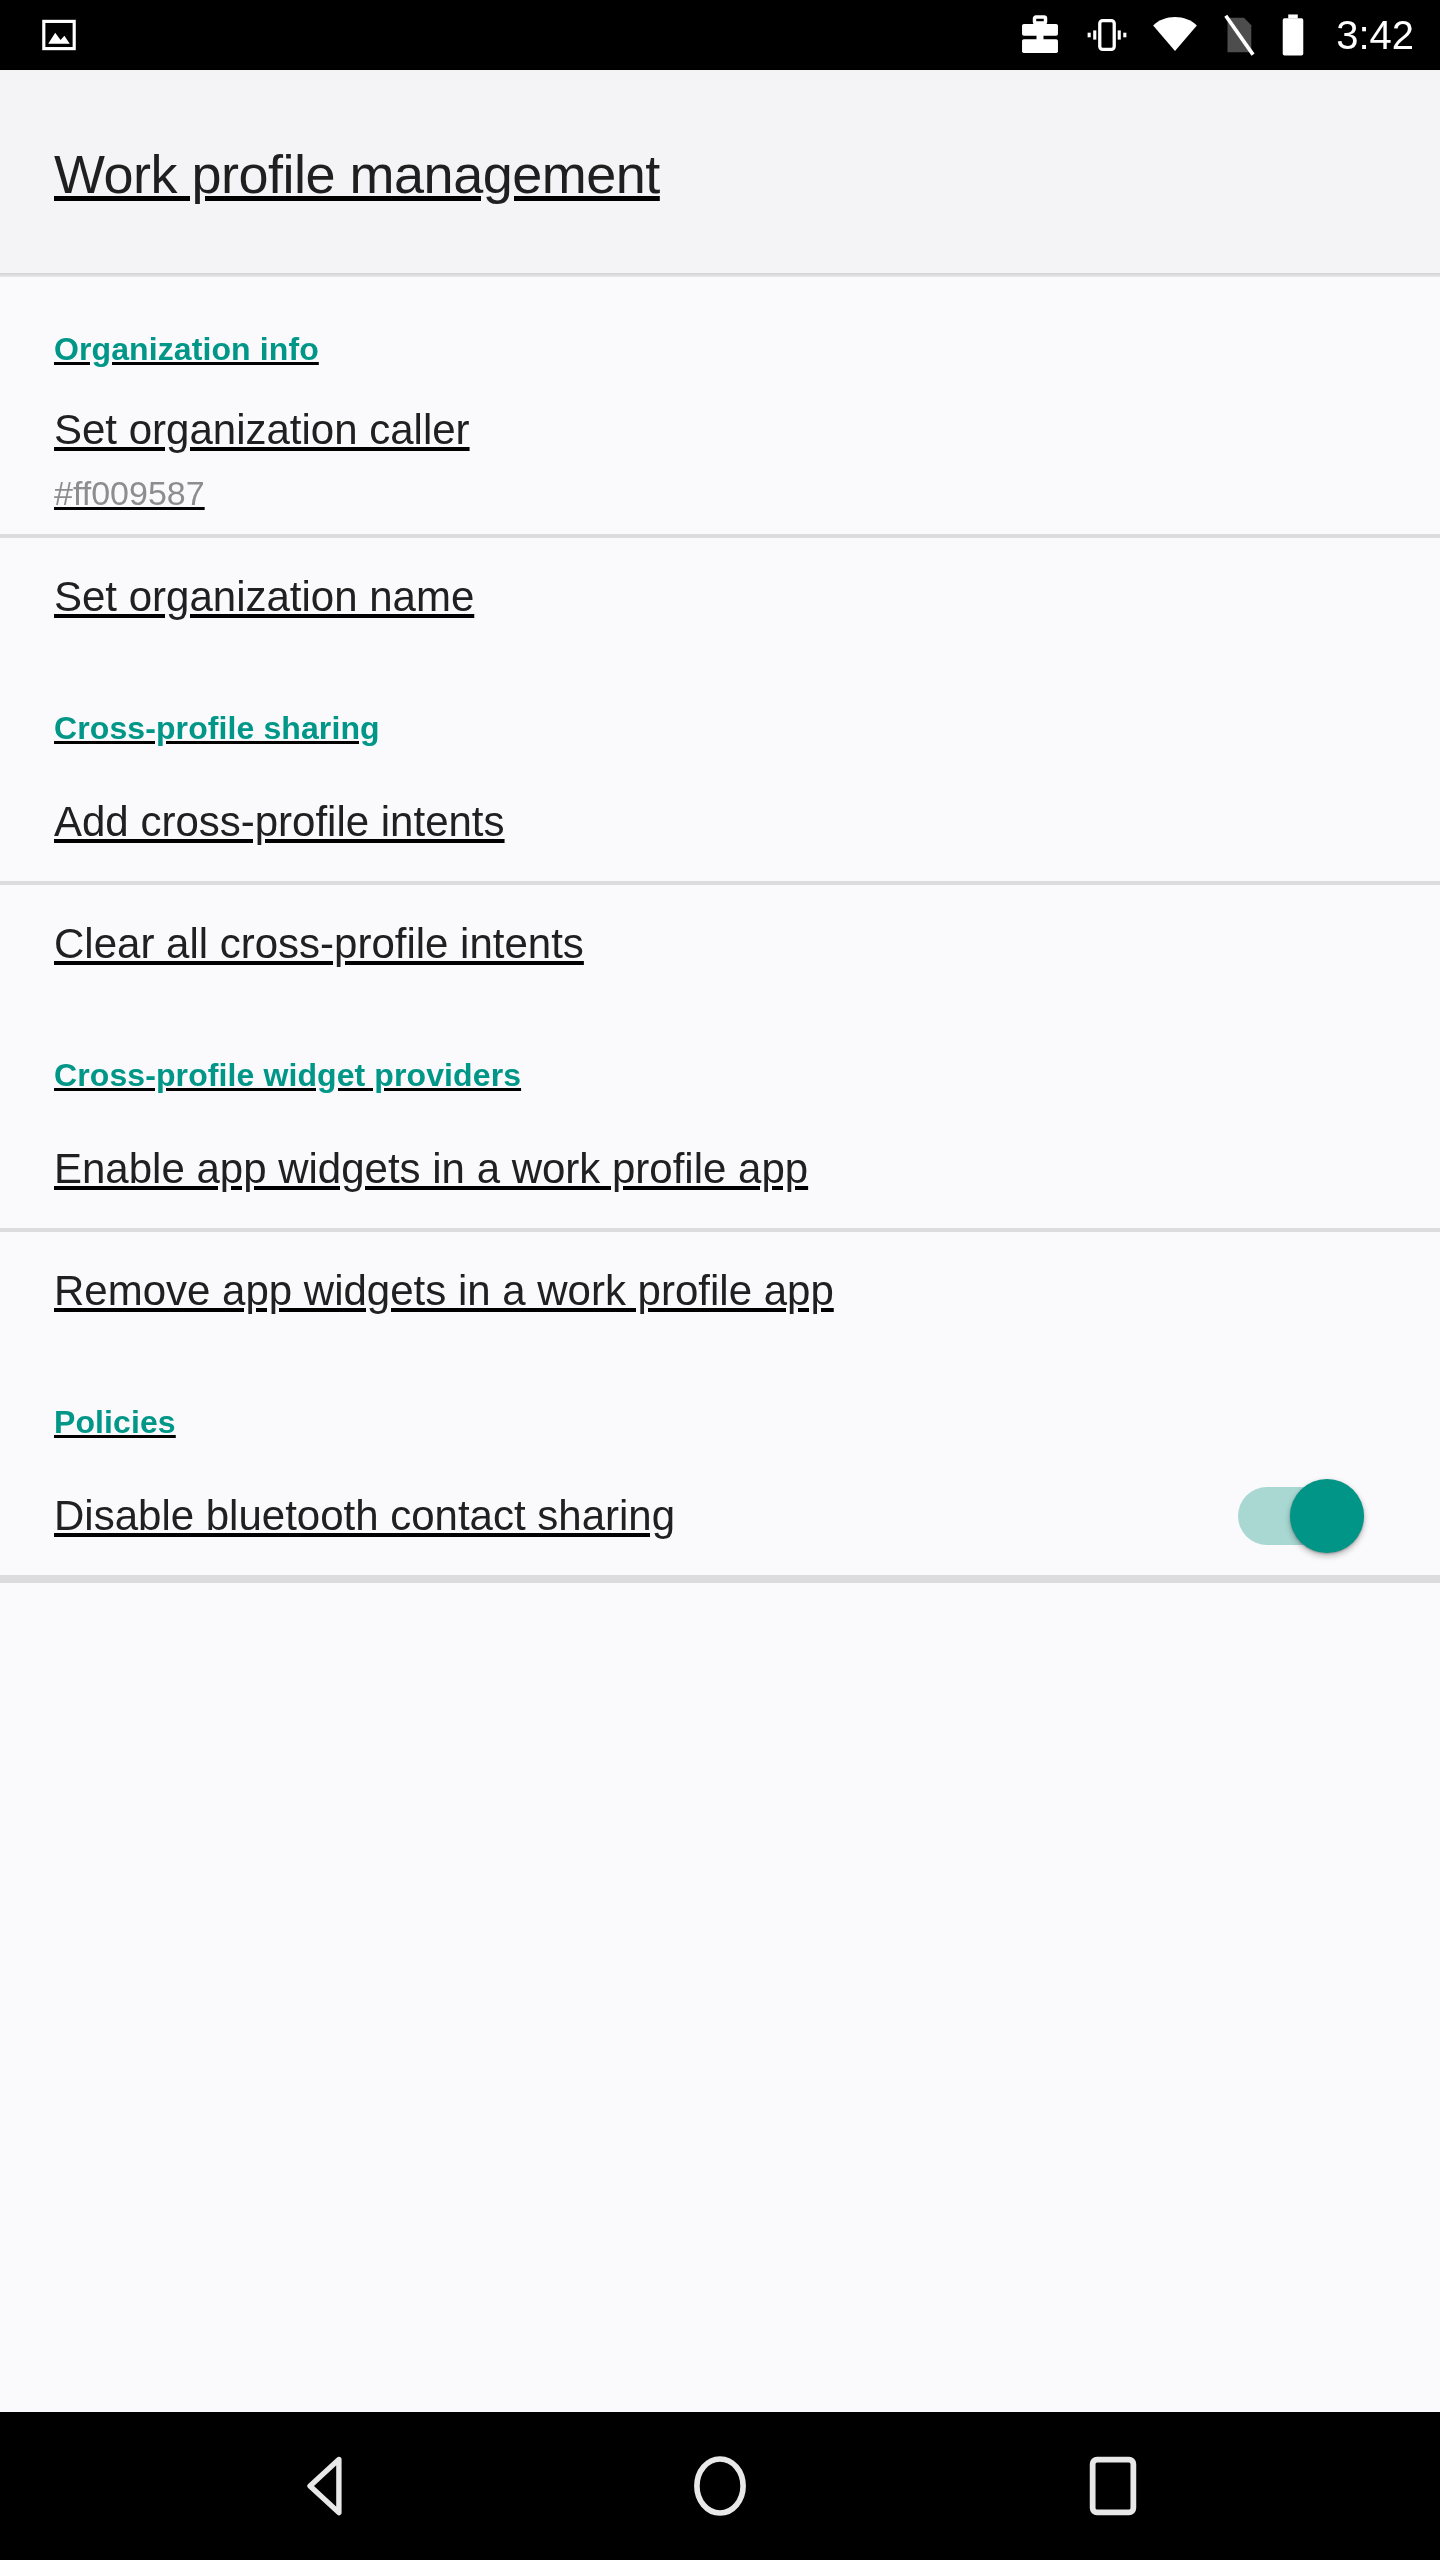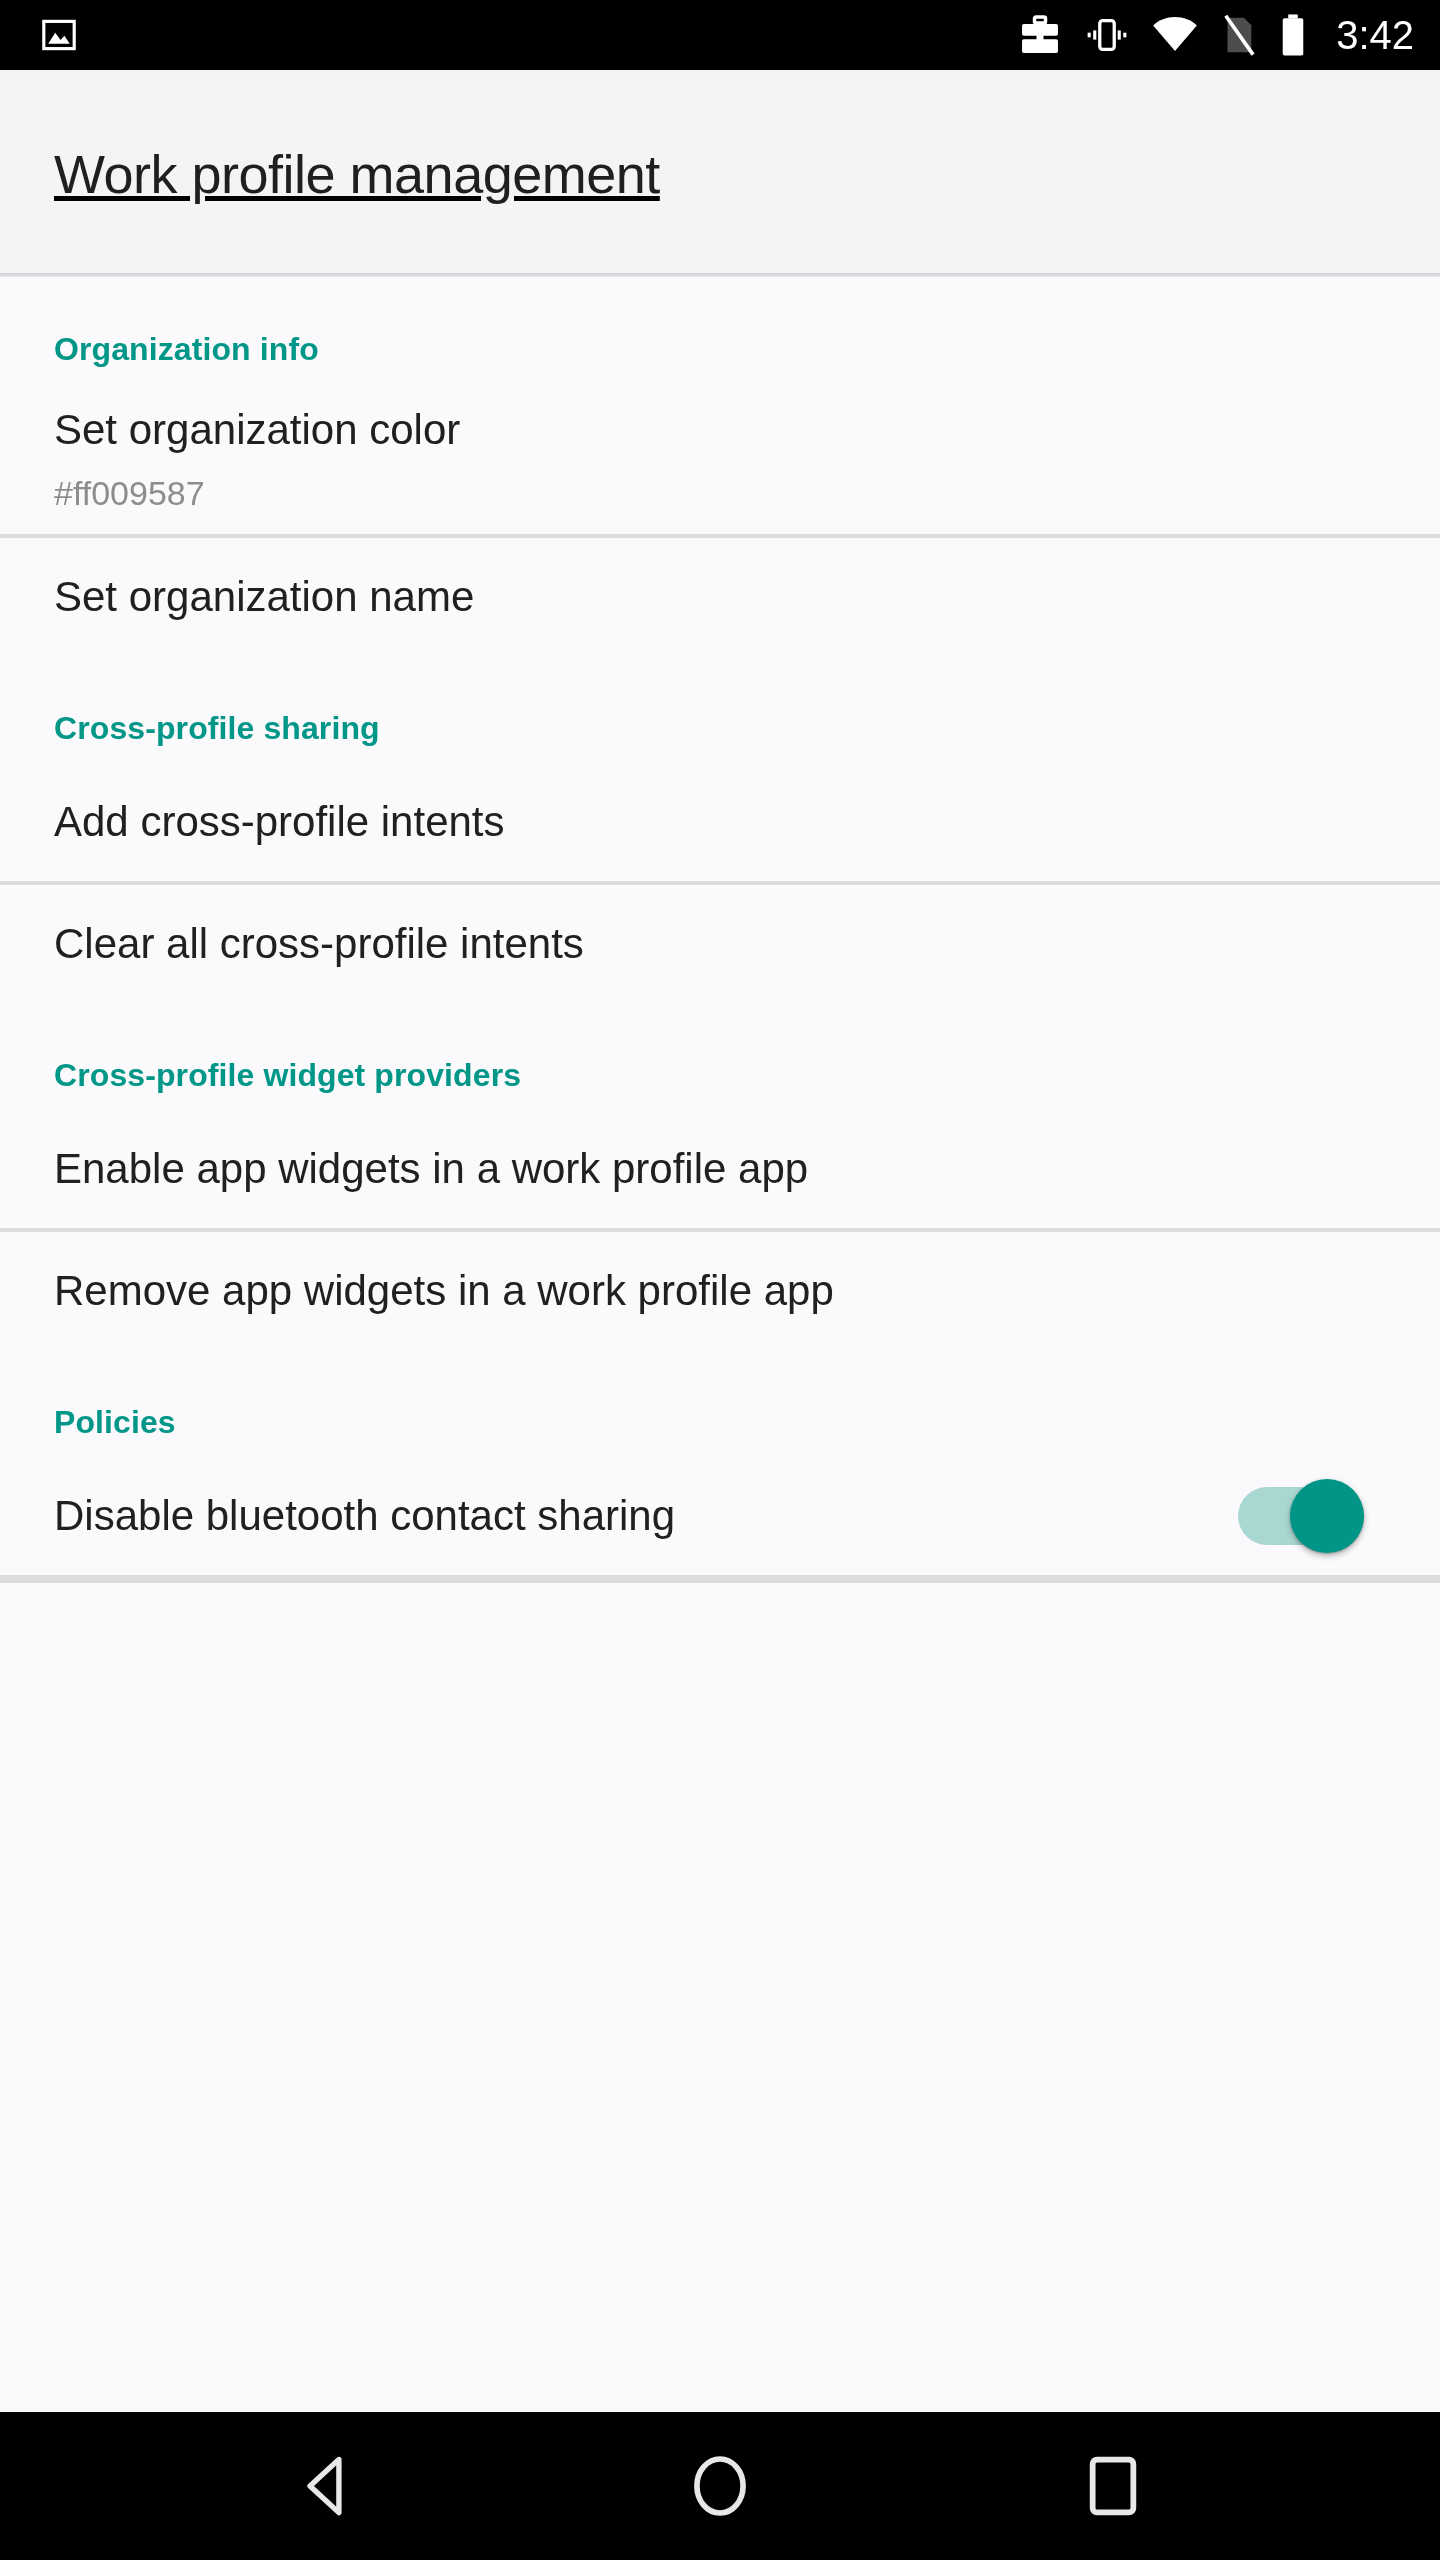--- a/index.html
+++ b/index.html
@@ -75,20 +75,21 @@
     font-weight: normal;
     letter-spacing: -0.5px;
   }
 
   
   .list {
     flex: 1 1 auto;
     background: #faf9fb;
     overflow: hidden;
     position: relative;
+    text-decoration: underline;
   }
 
   .section-header {
     padding: 54px 54px 16px 54px;
     font-size: 32px;
     font-weight: bold;
     color: #009688;
     letter-spacing: 0.1px;
   }
 
@@ -227,21 +228,21 @@
   </div>
 
   <div class="title-bar">
     <div class="page-title">Work profile management</div>
   </div>
 
   <div class="list" id="list">
       <div class="section-header">Organization info</div>
       <div class="row with-sub">
         <div class="row-texts">
-          <div class="row-title">Set organization color</div>
+          <div class="row-title">Set organization caller</div>
           <div class="row-sub">#ff009587</div>
         </div>
       </div>
       <div class="divider"></div>
       <div class="row">
         <div class="row-texts">
           <div class="row-title">Set organization name</div>
         </div>
       </div>
       <div class="section-header">Cross-profile sharing</div>

